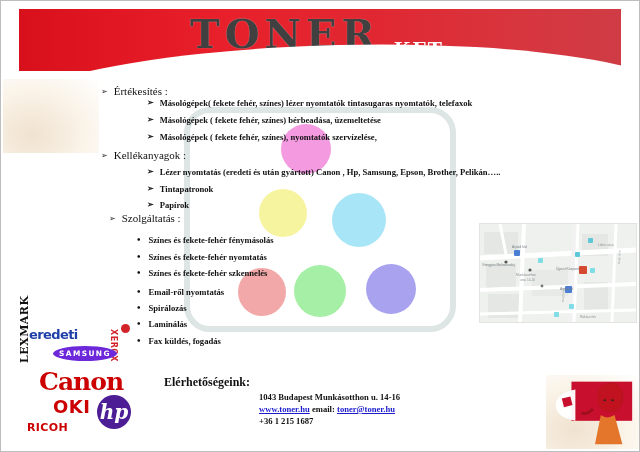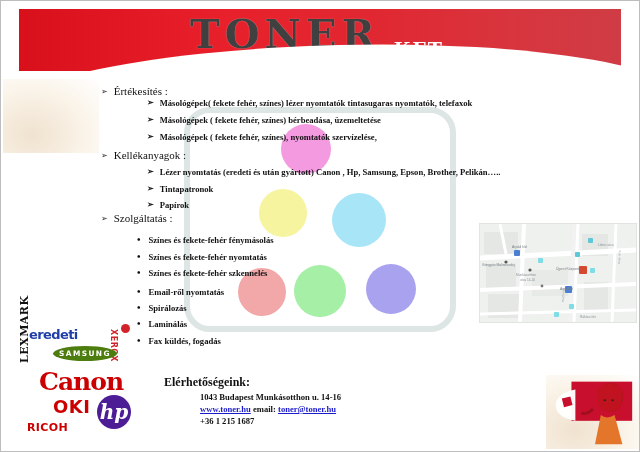--- a/index.html
+++ b/index.html
@@ -118,21 +118,21 @@
     display: inline-block;
   }
 
   
   #contact { position: absolute; left: 163px; top: 374px; }
   #contact .label {
     font-family: Liberation Serif, serif;
     font-weight: bold; font-size: 12px; color: #111;
     white-space: nowrap;
   }
-  #contact .indent { margin-left: 36px; }
+  #contact .indent { margin-left: 95px; }
   #contact .line {
     font-family: "Liberation Serif", serif;
     font-weight: bold; font-size: 8.6px; color: #111;
     white-space: nowrap; margin-top: 2px;
   }
   #contact a {
     color: #1c1ccc; text-decoration: underline;
     font-weight: bold;
   }
 
@@ -157,21 +157,21 @@
   }
   #logo-xerox-ball {
     left: 116px; top: 5px;
     width: 9px; height: 9px; border-radius: 50%;
     background: #d2232a;
   }
   #logo-samsung {
     left: 48px; top: 27px;
     width: 64px; height: 15px;
     border-radius: 50%;
-    background: #4d7c0f;
+    background: #6d28d9;
     color: #fff;
     font-family: "DejaVu Sans", sans-serif;
     font-weight: bold; font-size: 7.4px;
     letter-spacing: 1.4px;
     display: flex; align-items: center; justify-content: center;
   }
   #logo-lexmark {
     left: 13px; top: 44px;
     font-family: "DejaVu Serif", serif;
     font-weight: bold; font-size: 11px;
@@ -253,21 +253,21 @@
 
   <div id="text-layer">
       <div class="lvl1 bullet-arrow" style="left: 100px; top: 84px;">Értékesítés :</div>
       <div class="lvl2 bullet-arrow" style="left: 146px; top: 97px;">Másológépek( fekete fehér, színes)  lézer nyomtatók tintasugaras nyomtatók, telefaxok</div>
       <div class="lvl2 bullet-arrow" style="left: 146px; top: 114px;">Másológépek ( fekete fehér, színes)  bérbeadása, üzemeltetése</div>
       <div class="lvl2 bullet-arrow" style="left: 146px; top: 131px;">Másológépek ( fekete fehér, színes), nyomtatók  szervízelése,</div>
       <div class="lvl1 bullet-arrow" style="left: 100px; top: 148px;">Kellékanyagok :</div>
       <div class="lvl2 bullet-arrow" style="left: 146px; top: 166px;">Lézer nyomtatás (eredeti és után gyártott) Canon , Hp, Samsung, Epson, Brother, Pelikán…..</div>
       <div class="lvl2 bullet-arrow" style="left: 146px; top: 183px;">Tintapatronok</div>
       <div class="lvl2 bullet-arrow" style="left: 146px; top: 199px;">Papírok</div>
-      <div class="lvl1 bullet-arrow" style="left: 100px; top: 211px;">Szolgáltatás :</div>
+      <div class="lvl1 bullet-arrow" style="left: 108px; top: 211px;">Szolgáltatás :</div>
       <div class="lvl2 bullet-dot" style="left: 136px; top: 233px;">Színes és fekete-fehér fénymásolás</div>
       <div class="lvl2 bullet-dot" style="left: 136px; top: 250px;">Színes és fekete-fehér nyomtatás</div>
       <div class="lvl2 bullet-dot" style="left: 136px; top: 266px;">Színes és fekete-fehér szkennelés</div>
       <div class="lvl2 bullet-dot" style="left: 136px; top: 285px;">Email-ről nyomtatás</div>
       <div class="lvl2 bullet-dot" style="left: 136px; top: 301px;">Spirálozás</div>
       <div class="lvl2 bullet-dot" style="left: 136px; top: 317px;">Laminálás</div>
       <div class="lvl2 bullet-dot" style="left: 136px; top: 334px;">Fax küldés, fogadás</div>
     </div>
 
   <div id="contact">

